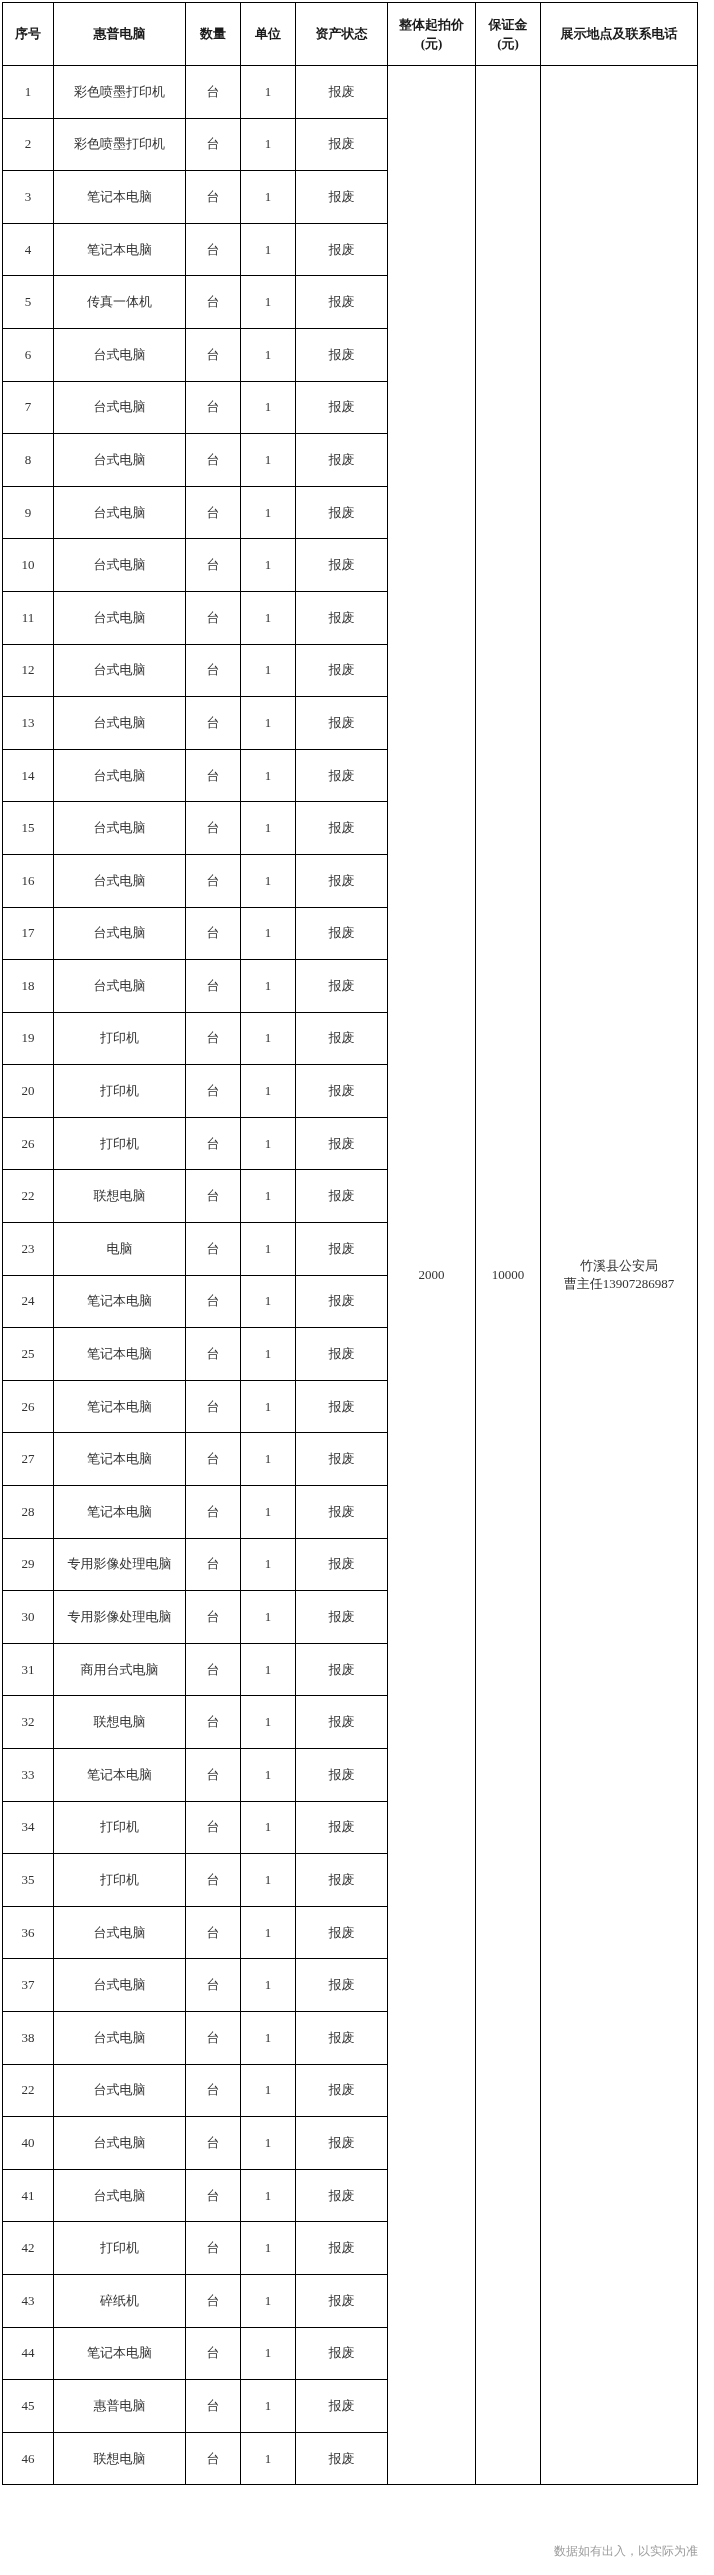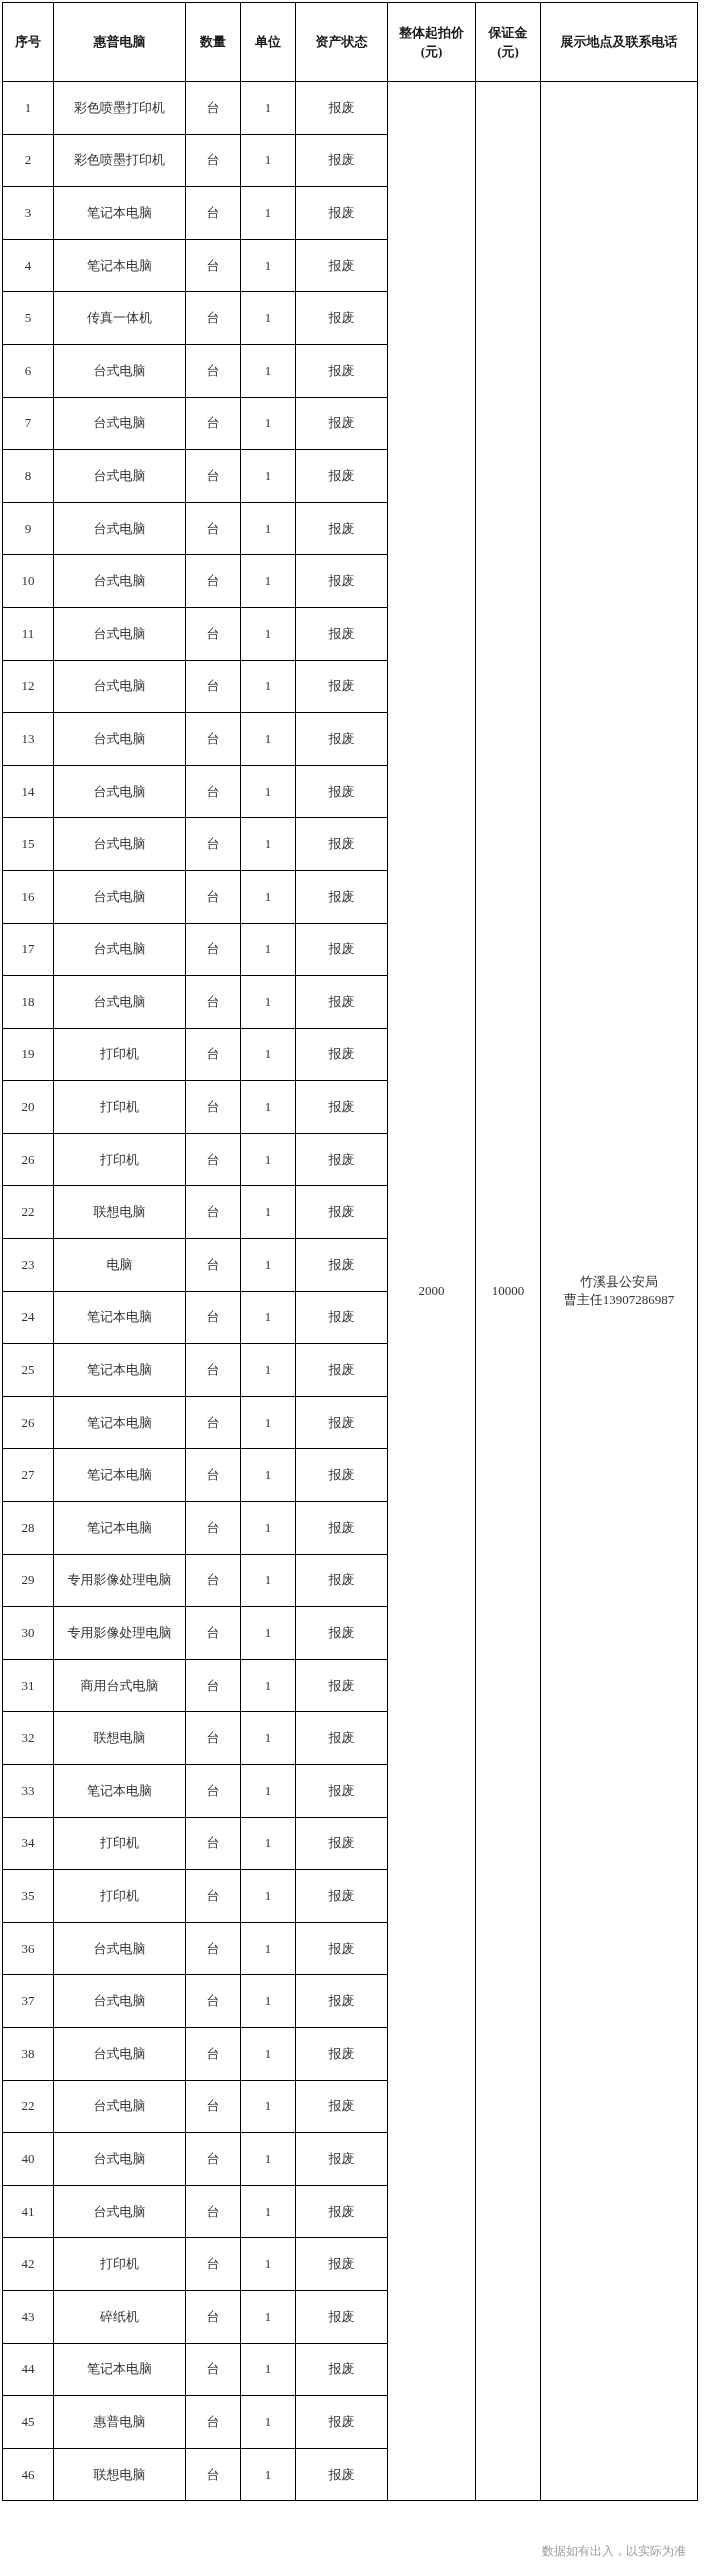--- a/index.html
+++ b/index.html
@@ -25,40 +25,40 @@
   .asset-table td {
     border: 1px solid #000000;
     text-align: center;
     vertical-align: middle;
     padding: 0;
     color: #333333;
     font-size: 13px;
     overflow: hidden;
   }
   .asset-table thead tr {
-    height: 79px;
+    height: 63px;
   }
   .asset-table th {
     font-weight: bold;
     color: #1a1a1a;
     white-space: pre-line;
     line-height: 1.5;
   }
   .asset-table tbody tr {
     height: 52.6px;
   }
   .asset-table td.merged-cell {
     vertical-align: middle;
   }
   .contact-line2 {
   }
   .disclaimer {
     position: absolute;
     top: 2543px;
-    right: 28px;
+    right: 16px;
     font-size: 12px;
     color: #9c9c9c;
     font-family: "Liberation Sans", sans-serif;
   }
 </style>
 </head>
 <body>
 
 <table class="asset-table">
   <colgroup>

